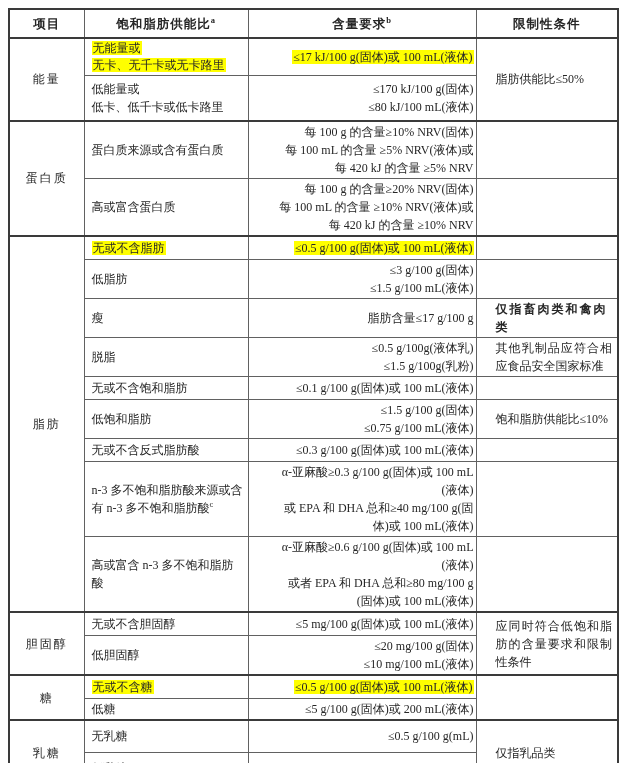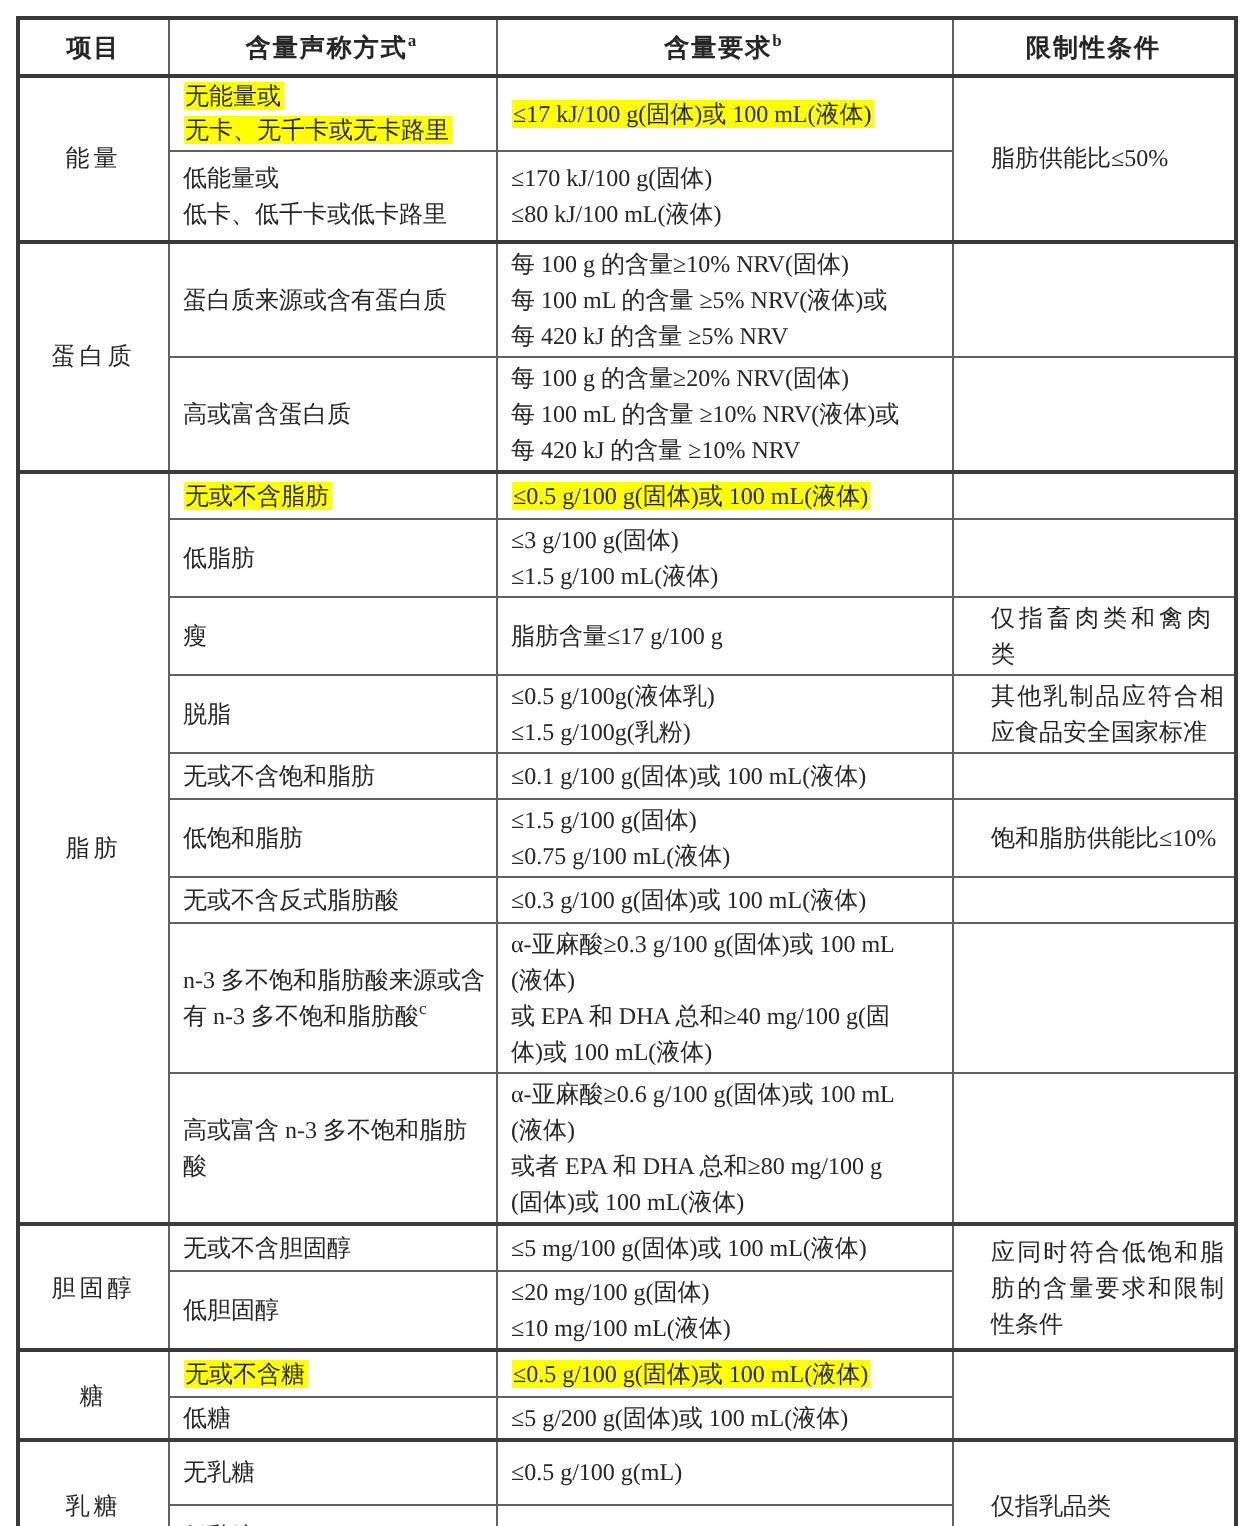--- a/index.html
+++ b/index.html
@@ -16,26 +16,26 @@
   col.c1{width:75px}col.c2{width:164px}col.c3{width:228px}col.c4{width:142px}
   th,td{
     border:1px solid var(--border-thin);font-size:12px;font-weight:normal;
     vertical-align:middle;line-height:18px;padding:1px 3px 1px 7px;
     overflow:hidden;
   }
   th{text-align:center;font-weight:bold;font-size:12.5px;padding:2px;letter-spacing:1px;}
   thead tr{border-bottom:2px solid var(--border-thick);padding-left:43px;}
   tr.ge,tr.ge td{border-bottom:2px solid var(--border-thick);}
   td.item{text-align:center;padding:1px 0;letter-spacing:2px;}
-  td.req{padding-right:2px;}
+  td.req{padding-right:2px;text-align:right;}
   td.cond{padding:1px 5px 1px 19px;}
   .pre{white-space:pre-line;margin-left:16px;}
   .hl{background:var(--highlight);padding:0 1px;}
   .just{text-align:justify;text-justify:inter-character;}
-  .ls2{letter-spacing:2px;}
+  .ls2{letter-spacing:2px;font-weight:bold;}
   sup{font-size:8.5px;line-height:0;vertical-align:super;}
   tr.lh17 td{line-height:17px;}
   tr.h22{height:22px}tr.h23{height:23px}tr.h24{height:24px}tr.h29{height:29px}
   tr.h32{height:32px}tr.h33{height:33px}tr.h35{height:35px}tr.h38{height:38px}
   tr.h44{height:40px}tr.h45{height:45px}tr.h55{height:55px}tr.h56{height:56px}
   tr.h72{height:72px}
 </style>
 </head>
 <body>
 
@@ -43,21 +43,21 @@
   <table>
     <colgroup>
         <col class="c1">
         <col class="c2">
         <col class="c3">
         <col class="c4">
       </colgroup>
     <thead>
       <tr class="h29">
         <th><span>项目</span></th>
-        <th><span>含量声称方式</span><sup>a</sup></th>
+        <th><span>饱和脂肪供能比</span><sup>a</sup></th>
         <th><span>含量要求</span><sup>b</sup></th>
         <th><span>限制性条件</span></th>
       </tr>
     </thead>
     <tbody>
 
       <tr class="h35 lh17">
         <td class="item" rowspan="2">能量</td>
         <td><span class="hl">无能量或</span><br><span class="hl">无卡、无千卡或无卡路里</span></td>
         <td class="req"><span class="hl">≤17 kJ/100 g(固体)或 100 mL(液体)</span></td>
@@ -155,21 +155,21 @@
       </tr>
 
       <tr class="h23">
         <td class="item" rowspan="2">糖</td>
         <td><span class="hl">无或不含糖</span></td>
         <td class="req"><span class="hl">≤0.5 g/100 g(固体)或 100 mL(液体)</span></td>
         <td class="cond" rowspan="2"></td>
       </tr>
       <tr class="h22 ge">
         <td>低糖</td>
-        <td class="req">≤5 g/200 g(固体)或 100 mL(液体)</td>
+        <td class="req">≤5 g/100 g(固体)或 200 mL(液体)</td>
       </tr>
 
       <tr class="h32">
         <td class="item" rowspan="2">乳糖</td>
         <td>无乳糖</td>
         <td class="req">≤0.5 g/100 g(mL)</td>
         <td class="cond" rowspan="2">仅指乳品类</td>
       </tr>
       <tr class="h33">
         <td>低乳糖</td>

